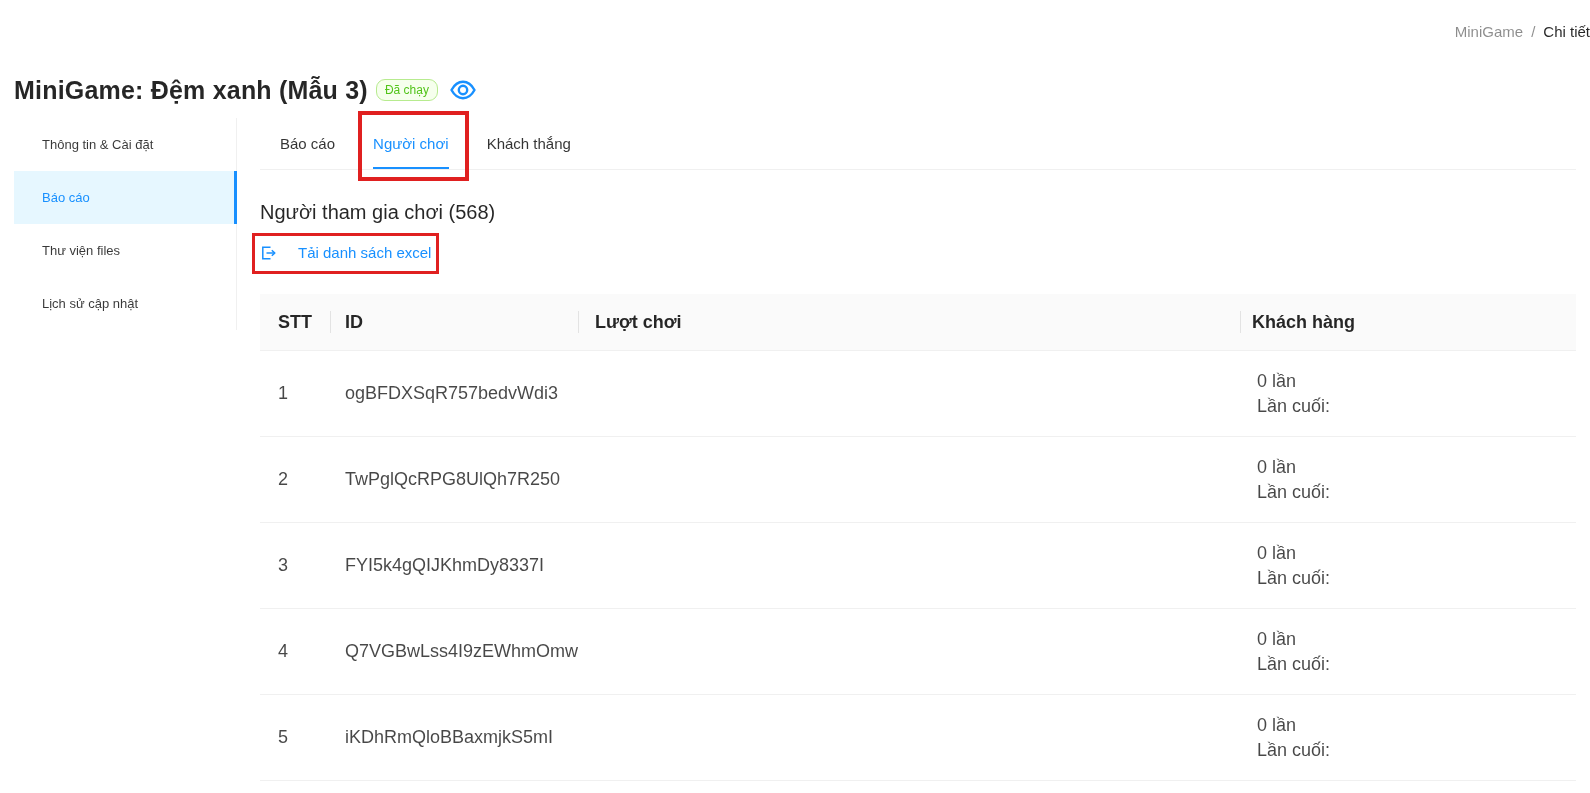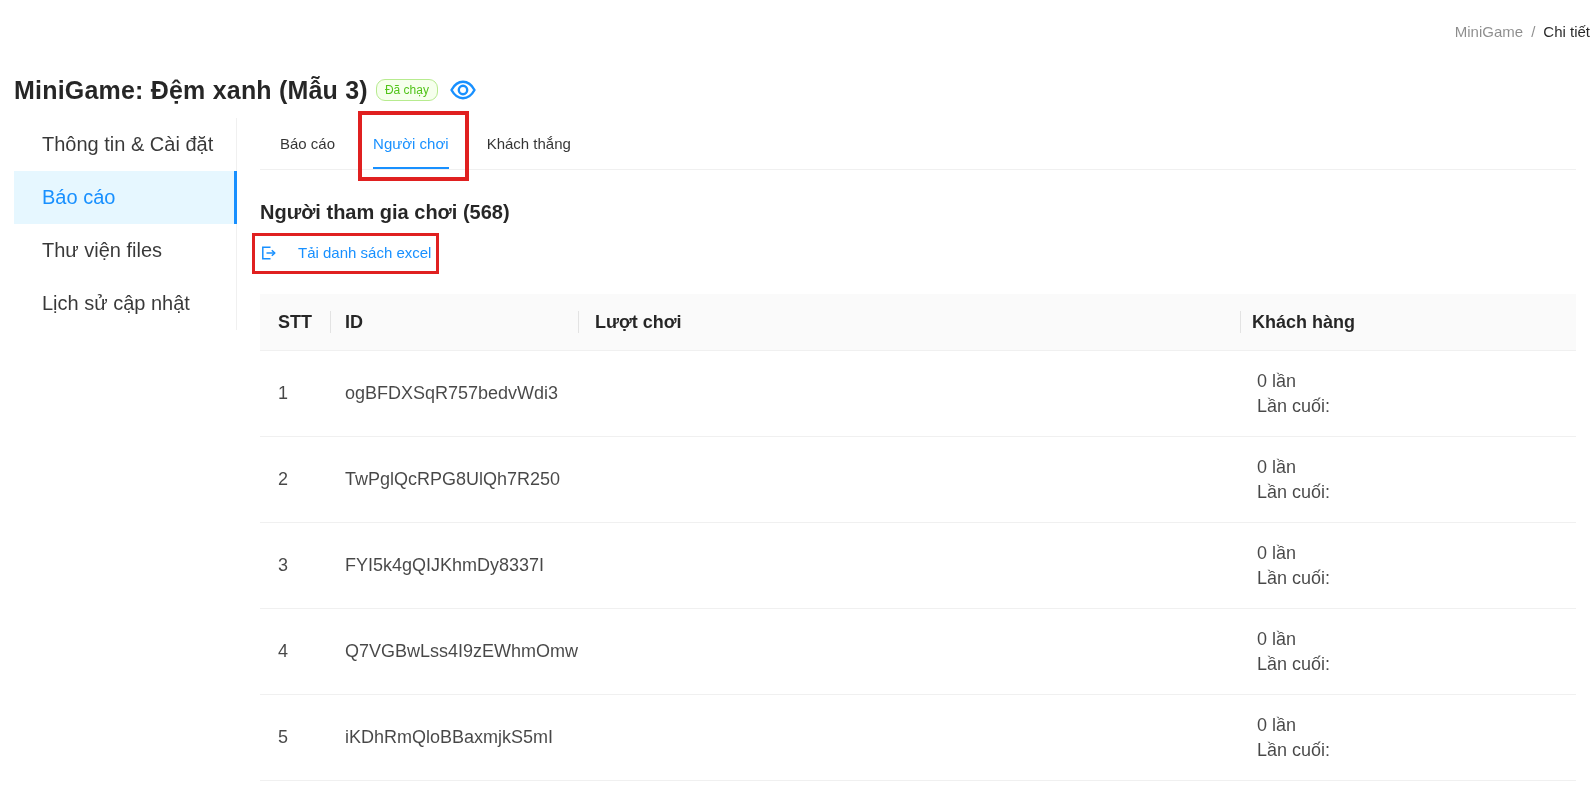--- a/index.html
+++ b/index.html
@@ -32,37 +32,37 @@
     color:var(--tag_text,#52c41a);white-space:nowrap;
   }
   .eye{margin-left:12px;color:var(--accent,#1890ff);display:inline-flex;cursor:pointer;}
   .eye svg{width:26px;height:22px;}
   
   .layout{display:flex;align-items:flex-start;margin-top:10px;}
   .sidebar{width:237px;flex:0 0 237px;}
   .menu{border-right:1px solid #f0f0f0;padding-left:14px;}
   .side-item{
     height:53px;display:flex;align-items:center;padding-left:28px;
-    font-size:20px;color:rgba(0,0,0,.78);cursor:pointer;
+    font-size:13px;color:rgba(0,0,0,.78);cursor:pointer;
   }
   .side-item.active{
     background:var(--selected_bg,#e6f7ff);color:var(--accent,#1890ff);
     box-shadow:inset -3px 0 0 var(--accent,#1890ff);
     margin-right:-1px;
   }
   .content{flex:1;margin-left:23px;margin-right:14px;}
   
   .tabs{display:flex;border-bottom:1px solid #f0f0f0;padding-left:20px;}
   .tab{
     padding:15px 0 14px;margin-right:38px;font-size:15px;line-height:22px;
     color:rgba(0,0,0,.8);cursor:pointer;position:relative;
   }
   .tab.active{color:var(--accent,#1890ff);border-bottom:2px solid var(--accent,#1890ff);padding-bottom:12px;}
   
-  .section-heading{font-size:20px;font-weight:700;margin:28px 0 0;line-height:28px;}
+  .section-heading{font-size:20px;font-weight:400;margin:28px 0 0;line-height:28px;}
   .export-wrap{display:inline-block;position:relative;margin-top:15px;}
   .export-link{
     display:inline-flex;align-items:center;gap:22px;color:var(--accent,#1890ff);
     font-size:15px;line-height:24px;text-decoration:none;cursor:pointer;
   }
   .export-link svg{width:16px;height:16px;}
   
   .anno{position:absolute;border:4px solid var(--annotation_red,#e02020);pointer-events:none;z-index:5;}
   .anno-tab{top:-7px;bottom:-14px;left:-15px;right:-20px;}
   .anno-export{top:-8px;bottom:-9px;left:-8px;right:-8px;border-width:3px;}

